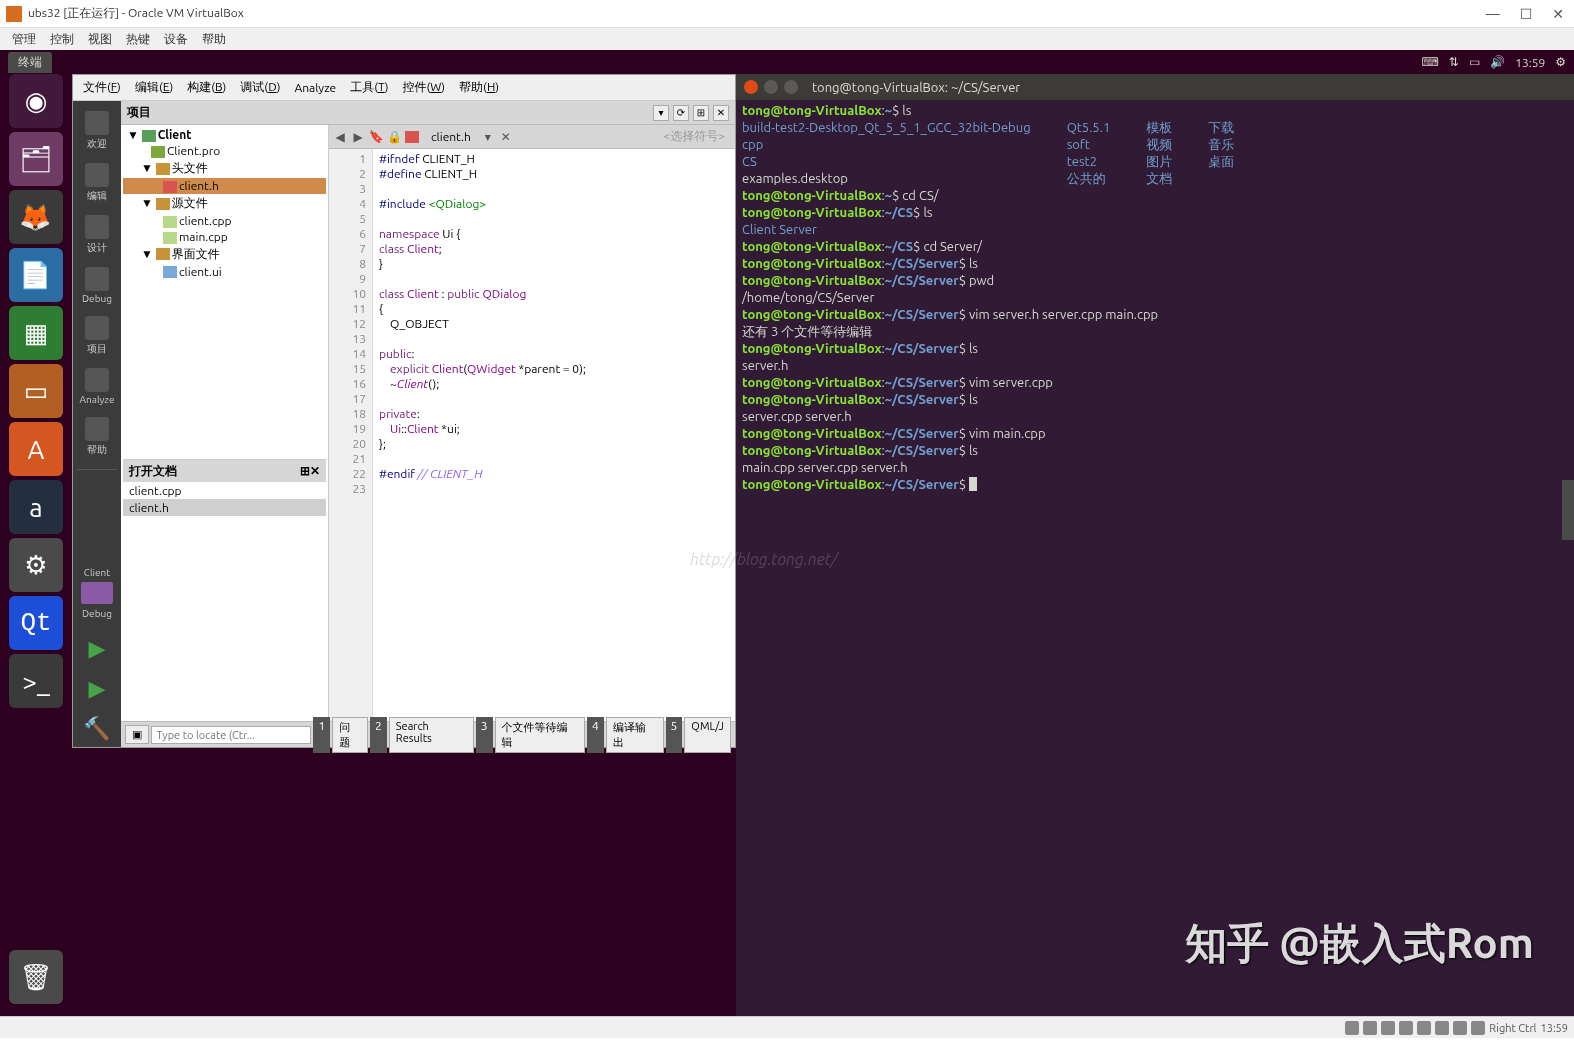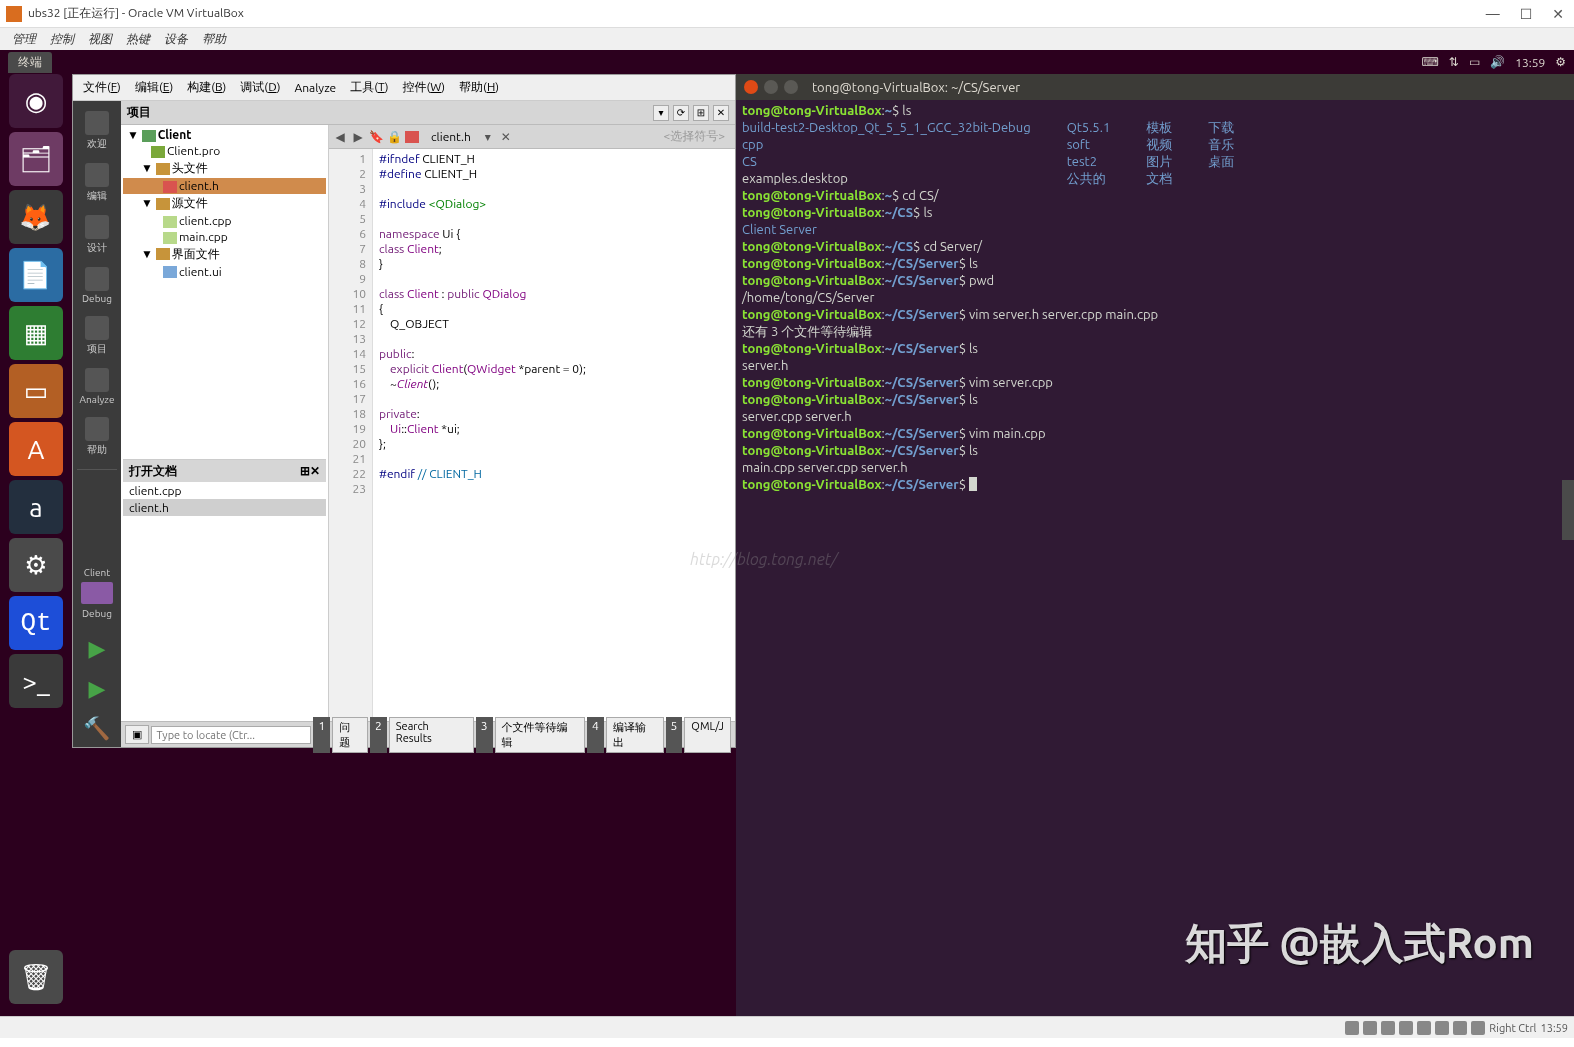--- a/index.html
+++ b/index.html
@@ -3,21 +3,21 @@
 <meta charset="utf-8">
 <style>
 * { margin:0; padding:0; box-sizing:border-box; font-family:Ubuntu,"Segoe UI",Arial,sans-serif; }
 body { width:1574px; height:1047px; background:#fff; overflow:hidden; position:relative; }
 .vbox-titlebar { height:28px; background:#fff; display:flex; align-items:center; padding:0 6px; border-bottom:1px solid #ddd; font-size:12px; color:#333; }
 .vbox-icon { width:16px; height:16px; background:#d96d1f; margin-right:6px; }
 .vbox-title { flex:1; }
 .vbox-winbtns { display:flex; gap:20px; padding-right:4px; color:#555; }
 .vbox-winbtns span { cursor:pointer; font-size:14px; }
 .vbox-menubar { height:22px; background:#f0f0f0; display:flex; gap:14px; padding-left:12px; align-items:center; font-size:12px; color:#333; }
-.vbox-menubar span { cursor:pointer;font-style:italic; }
+.vbox-menubar span { cursor:pointer; }
 .vm-area { height:966px; background:#2c001e; position:relative; display:flex; }
 .ubuntu-topbar { position:absolute; top:0; left:0; right:0; height:24px; background:#2c001e; display:flex; align-items:center; color:#dfdbd2; font-size:12px; padding:0 8px; }
 .ubuntu-topbar .tb-title { background:#4a4a4a; padding:2px 10px; border-radius:3px 3px 0 0; margin-left:0; }
 .ubuntu-topbar .tb-right { margin-left:auto; display:flex; gap:10px; align-items:center; }
 .launcher { width:72px; background:#2c001e; padding-top:24px; display:flex; flex-direction:column; align-items:center; gap:4px; }
 .launcher .lic { width:54px; height:54px; border-radius:6px; display:flex; align-items:center; justify-content:center; font-size:26px; cursor:pointer; color:#fff; }
 .lic-dash { background:#41193a; }
 .lic-files { background:#6e3b64; }
 .lic-ff { background:#3a3a3a; color:#ff9a3c; }
 .lic-doc { background:#2b6ca3; }
@@ -68,21 +68,21 @@
 .ed-tabbar .nav { width:14px; text-align:center; cursor:pointer; color:#555; }
 .ed-tabbar .fname { padding:0 6px; }
 .ed-tabbar .symsel { margin-left:auto; color:#999; padding:0 6px; }
 .ed-content { flex:1; display:flex; font-family:Consolas,Monaco,monospace; font-size:12px; line-height:15px; overflow:auto; }
 .gutter { width:44px; background:#f0f0f0; color:#888; text-align:right; padding:2px 6px 2px 2px; border-right:1px solid #ddd; }
 .code { flex:1; padding:2px 6px; white-space:pre; }
 .kw { color:#701a75; }
 .pp { color:#000080; }
 .cls { color:#800080; }
 .str { color:#008000; }
-.cmt { color:#0369a1; }
+.cmt { color:#8b5cf6; font-style:italic; }
 .qt-bottom { height:26px; background:#d6d6d6; border-top:1px solid #bbb; display:flex; align-items:center; gap:2px; padding:0 4px; }
 .qt-bottom .bb { padding:2px 6px; border:1px solid #aaa; background:#eee; cursor:pointer; font-size:11px; }
 .qt-bottom .bnum { background:#555; color:#fff; padding:2px 5px; }
 .qt-bottom .srch { flex:0 0 160px; }
 .qt-bottom .srch input { width:100%; border:1px solid #aaa; padding:2px 4px; font-size:11px; }
 .term-window { margin-top:24px; flex:1; height:942px; background:#301a34; font-family:Consolas,Monaco,monospace; font-size:13px; line-height:17px; color:#d3d7cf; display:flex; flex-direction:column; }
 .term-titlebar { height:26px; background:#3c3b37; display:flex; align-items:center; padding:0 8px; gap:6px; color:#dfdbd2; font-size:13px; }
 .term-titlebar .tbtn { width:14px; height:14px; border-radius:50%; }
 .tred{background:#df4a16;} .tgray1{background:#5a5955;} .tgray2{background:#5a5955;}
 .term-body { flex:1; padding:2px 6px; overflow:auto; }

